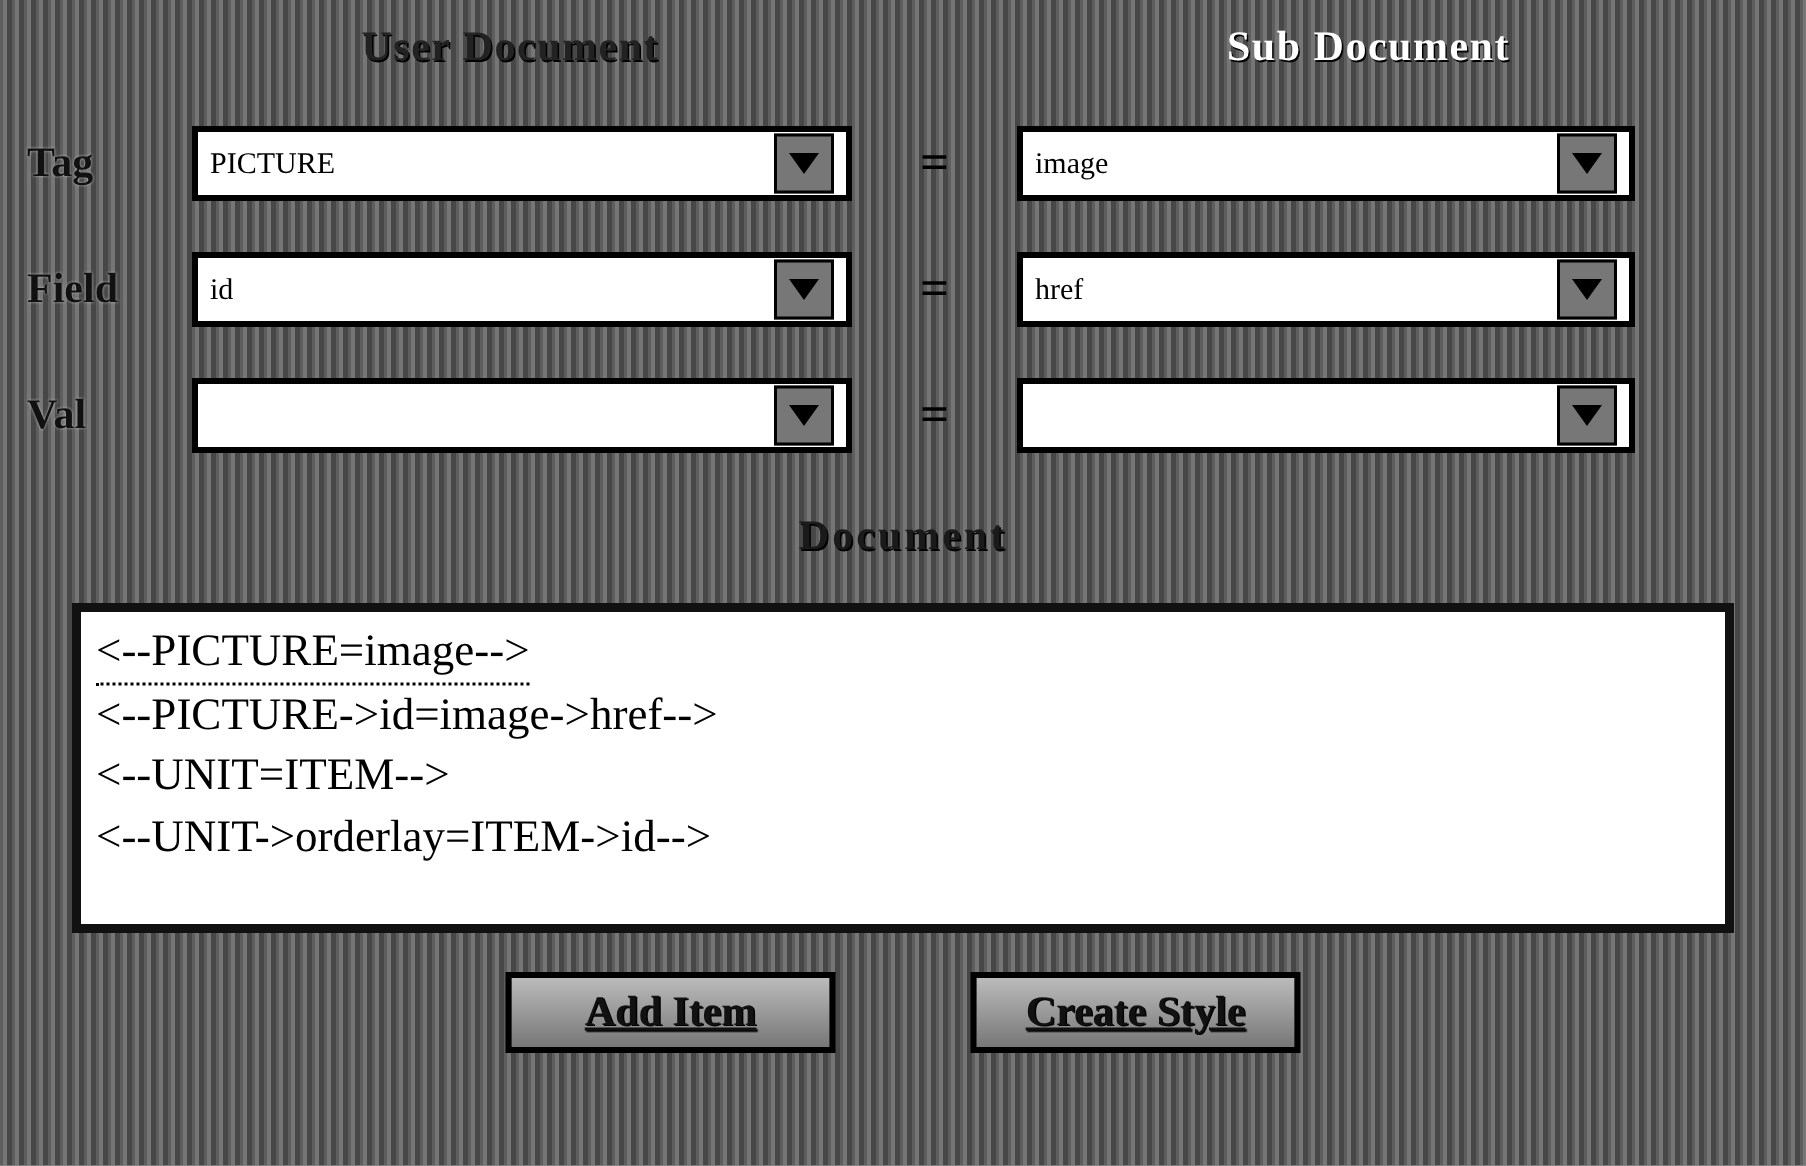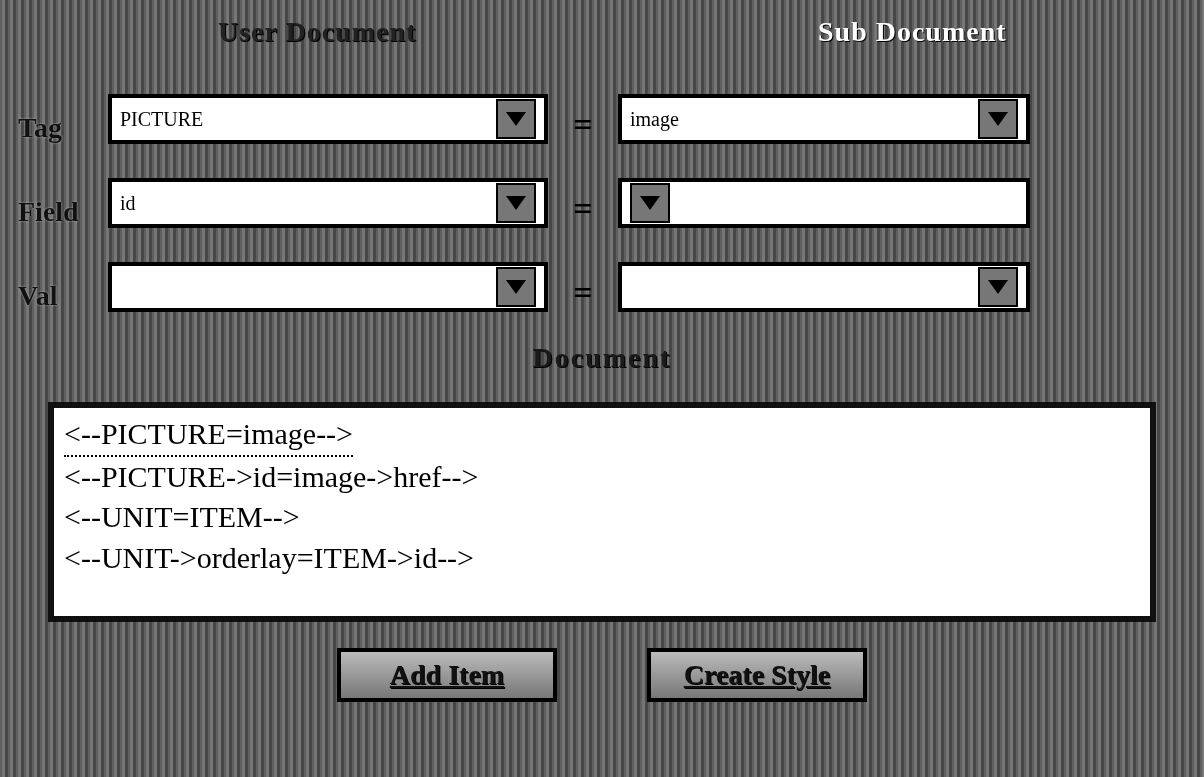--- a/index.html
+++ b/index.html
@@ -18,24 +18,24 @@
   .bg {
     position: absolute; inset: 0;
     background:
       repeating-linear-gradient(90deg, #6b6b6b 0 2px, #7d7d7d 2px 5px, #5a5a5a 5px 8px),
       repeating-linear-gradient(0deg, rgba(0,0,0,0.15) 0 1px, rgba(255,255,255,0.08) 1px 3px);
     filter: contrast(1.4) brightness(0.95);
   }
   .panel { position: absolute; inset: 0; padding: 10px 18px 10px 18px; }
 
   .col-headers { position: relative; height: 50px; }
-  .hdr-left  { position:absolute; left: 200px; top: 6px; font-weight:bold; text-shadow:1px 1px #000; color:#222; letter-spacing:1px; }
+  .hdr-left  { position:absolute; left: 200px; top: 6px; font-weight:bold; text-shadow:1px 1px #000; color:#222; letter-spacing:1px;padding-left:23px; }
   .hdr-right { position:absolute; left: 800px; top: 6px; font-weight:bold; text-shadow:1px 1px #000; color:#ffffff; letter-spacing:1px; }
 
-  .row { display:flex; align-items:flex-end; height: 70px; margin-top: 14px; }
+  .row { display:flex; align-items:center; height: 70px; margin-top: 14px; gap: 20px; }
   .row-label { width: 90px; font-weight:bold; color:#111; text-shadow:0 0 2px #bbb; }
   .combo {
     position: relative;
     border: 4px solid #000;
     background: #fff;
     height: 50px;
     display:flex; align-items:center;
     padding: 0 8px;
   }
   .combo .val { flex:1; font-size: 20px; }
@@ -120,20 +120,21 @@
   <div class="row">
     <div class="row-label">Field</div>
     <div class="combo left-combo">
       <span class="val">id</span>
       <div class="btn">
         <span class="tri"></span>
       </div>
     </div>
     <div class="equals">=</div>
     <div class="combo right-combo">
+      <span class="val">href</span>
       <div class="btn">
         <span class="tri"></span>
       </div>
     </div>
   </div>
 
   <div class="row">
     <div class="row-label">Val</div>
     <div class="combo left-combo">
       <span class="val"></span>

